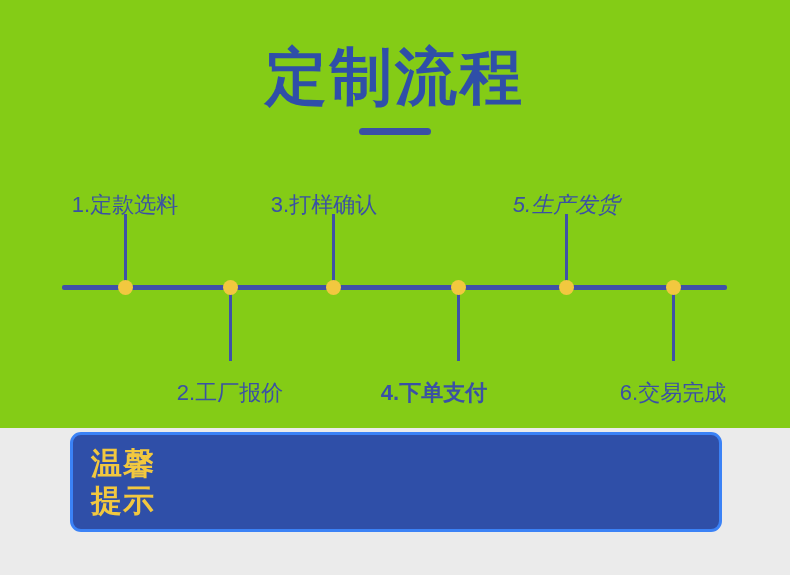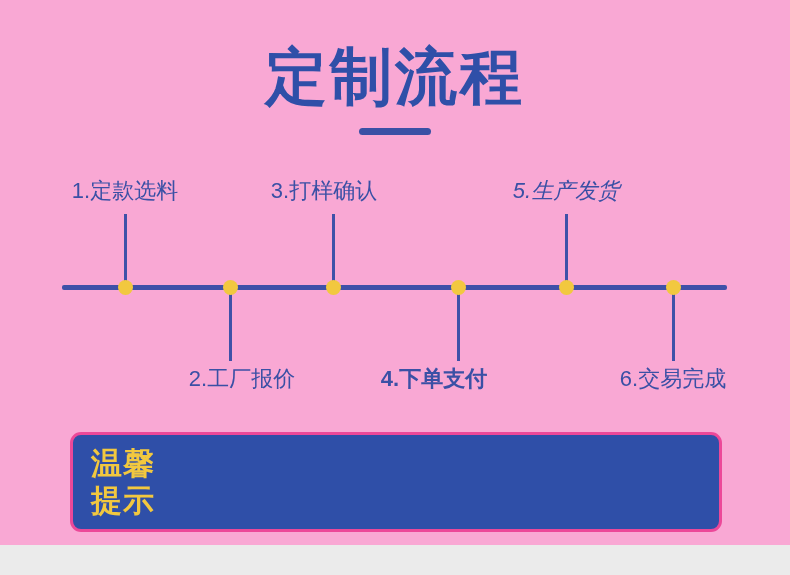--- a/index.html
+++ b/index.html
@@ -10,22 +10,22 @@
     width: 790px;
     height: 575px;
     background: #ebebeb;
     font-family: "Liberation Sans", "DejaVu Sans", sans-serif;
     overflow: hidden;
     position: relative;
   }
   #page {
     position: relative;
     width: 790px;
-    height: 545px;
-    background: #f9a8d4;
+    height: 428px;
+    background: #84cc16;
   }
 
   
   .title-block {
     position: absolute;
     left: 0;
     top: 40px;
     width: 790px;
     text-align: center;
   }
@@ -93,34 +93,35 @@
     height: 73px;
   }
   .node-label {
     position: absolute;
     font-size: 22px;
     line-height: 26px;
     color: #3a50a5;
     white-space: nowrap;
     transform: translateX(-50%);
     font-family: "Liberation Sans", "DejaVu Sans", sans-serif;
+    margin-top: 14px;
   }
   .node-label.above { top: 178px; }
   .node-label.below { top: 366px; }
 
   
   .notice-box {
     position: absolute;
     left: 70px;
     top: 432px;
     width: 652px;
     height: 100px;
     box-sizing: border-box;
     background: #2f4fa8;
-    border: 3px solid #ec4899;
+    border: 3px solid #3b82f6;
     border-radius: 11px;
     display: flex;
     align-items: center;
     padding: 0 14px 0 18px;
   }
   .notice-tag {
     color: #f2c83f;
     font-size: 31px;
     line-height: 37px;
     font-weight: bold;
@@ -152,21 +153,21 @@
   <div class="timeline">
     <div class="timeline-axis"></div>
 
     <div class="node">
       <div class="node-label above" style="left:125px;">1.定款选料</div>
       <div class="node-stem up" style="left:125px;"></div>
       <div class="node-dot" style="left:125px;"></div>
     </div>
 
     <div class="node">
-      <div class="node-label below" style="left:242px;">2.工厂报价</div>
+      <div class="node-label below" style="left:230px;">2.工厂报价</div>
       <div class="node-stem down" style="left:230px;"></div>
       <div class="node-dot" style="left:230px;"></div>
     </div>
 
     <div class="node">
       <div class="node-label above" style="left:324px;">3.打样确认</div>
       <div class="node-stem up" style="left:333px;"></div>
       <div class="node-dot" style="left:333px;"></div>
     </div>
 

